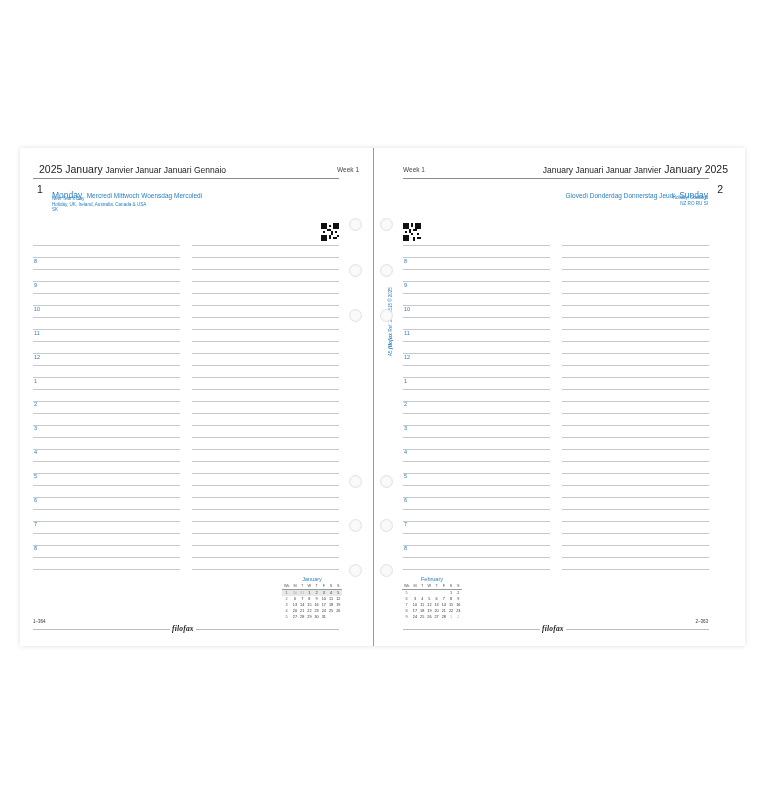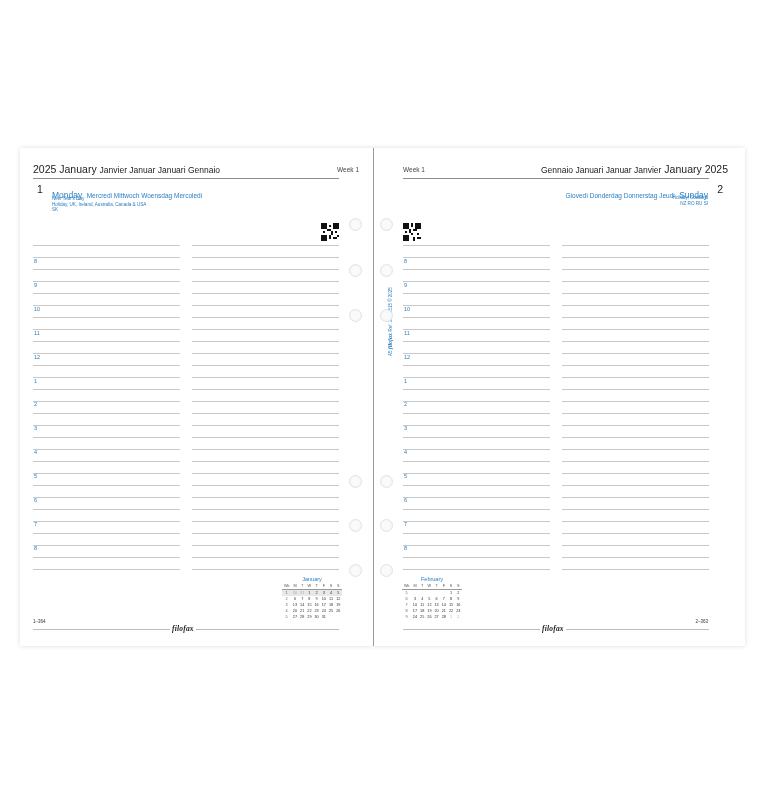--- a/index.html
+++ b/index.html
@@ -49,21 +49,21 @@
            font-size:4.5px; color:#2a7fc1; white-space:nowrap; }
   .spine b { font-family:"Liberation Serif", serif; font-style:italic; font-size:6px; }
 </style>
 </head>
 <body>
 
 <div class="spread">
   <div class="divider"></div>
 
   <div class="page left">
-    <div class="hdr" style="left:13px;text-align:center;">
+    <div class="hdr" style="left:19px;text-align:center;">
       <span class="big">2025</span>
       <span class="big">January</span>
       <span class="small">Janvier Januar Januari Gennaio</span>
     </div>
     <div class="week" style="right:14px;">Week 1</div>
     <div class="hdr-rule" style="left:13px; width:306px;"></div>
 
     <div class="daynum" style="left:17px;">1</div>
     <div class="dayname" style="left:32px;">
       <span class="big">Monday</span>
@@ -240,21 +240,21 @@
     <div class="hole" style="left:329px; top:116px;"></div>
     <div class="hole" style="left:329px; top:161px;"></div>
     <div class="hole" style="left:329px; top:327px;"></div>
     <div class="hole" style="left:329px; top:371px;"></div>
     <div class="hole" style="left:329px; top:416px;"></div>
   </div>
 
   <div class="page right">
     <div class="week" style="left:29px;">Week 1</div>
     <div class="hdr" style="right:17px;">
-      <span class="small">Gennaio Januari Januar Janvier</span>
+      <span class="small">January Januari Januar Janvier</span>
       <span class="big">January</span>
       <span class="big">2025</span>
     </div>
     <div class="hdr-rule" style="left:29px; width:306px;"></div>
 
     <div class="dayname" style="right:37px;">
       <span class="small">Giovedì Donderdag Donnerstag Jeudi</span>
       <span class="big">Sunday</span>
     </div>
     <div class="daynum" style="right:22px;">2</div>

